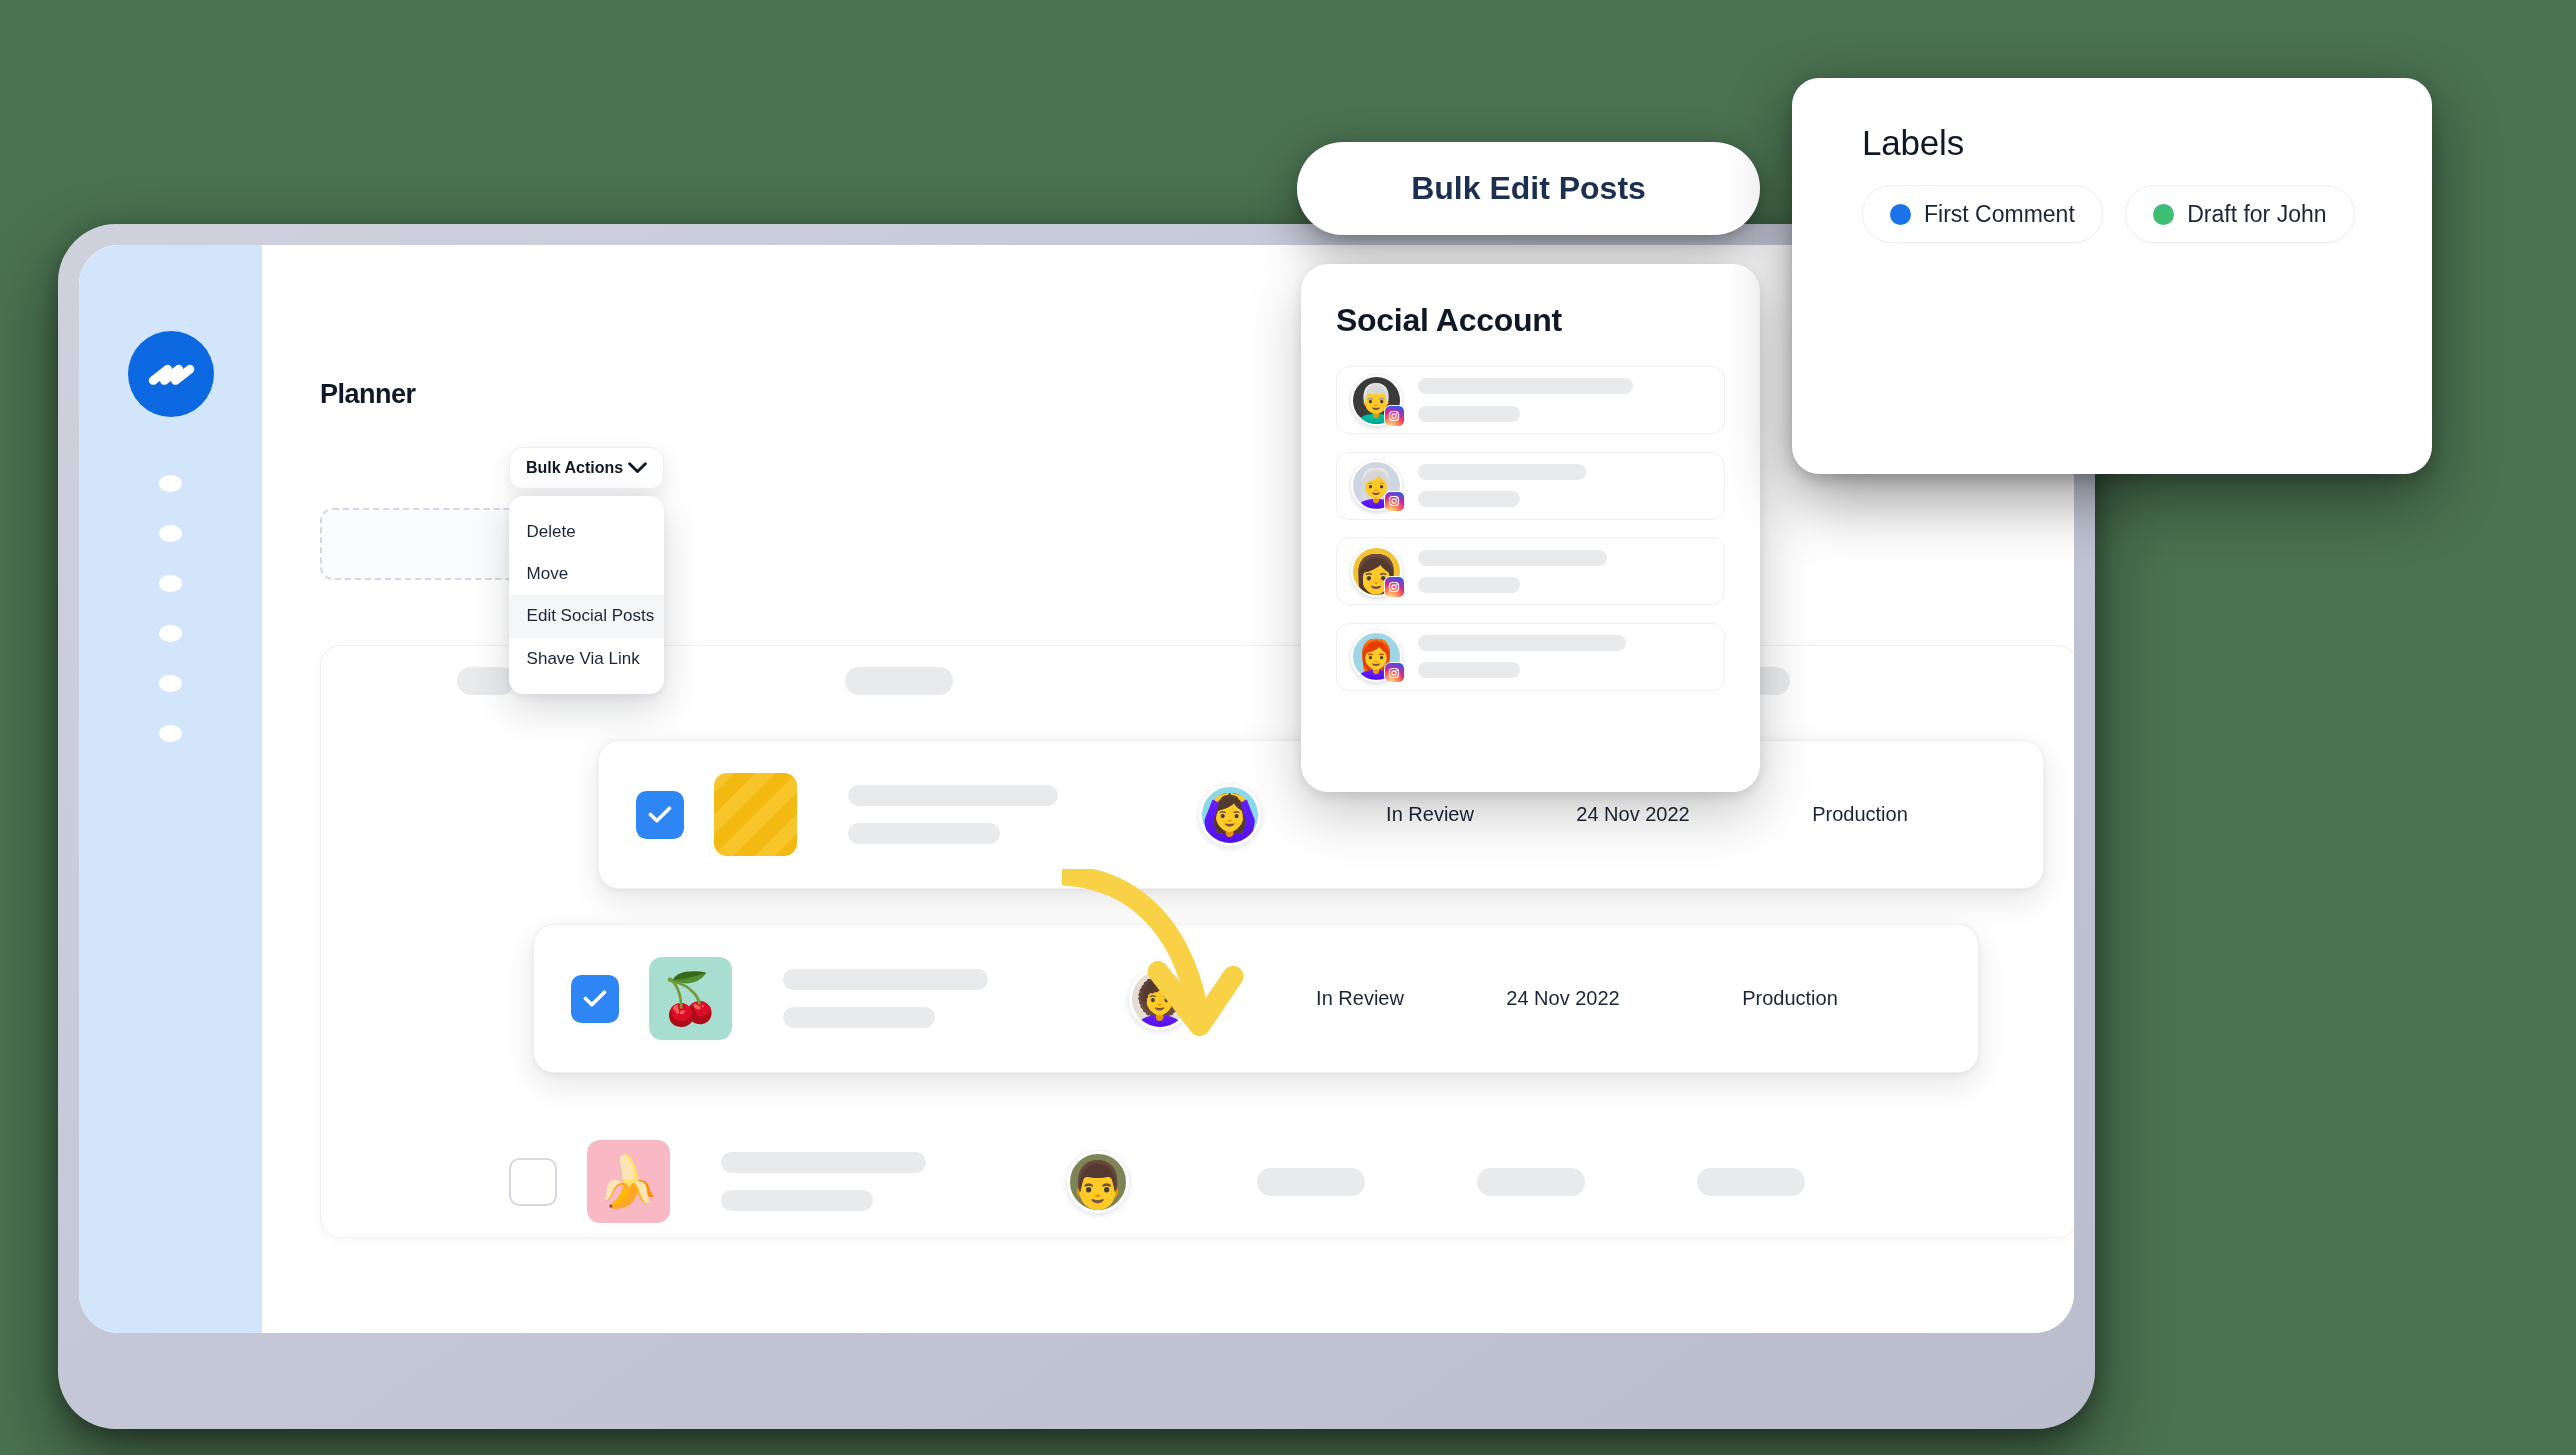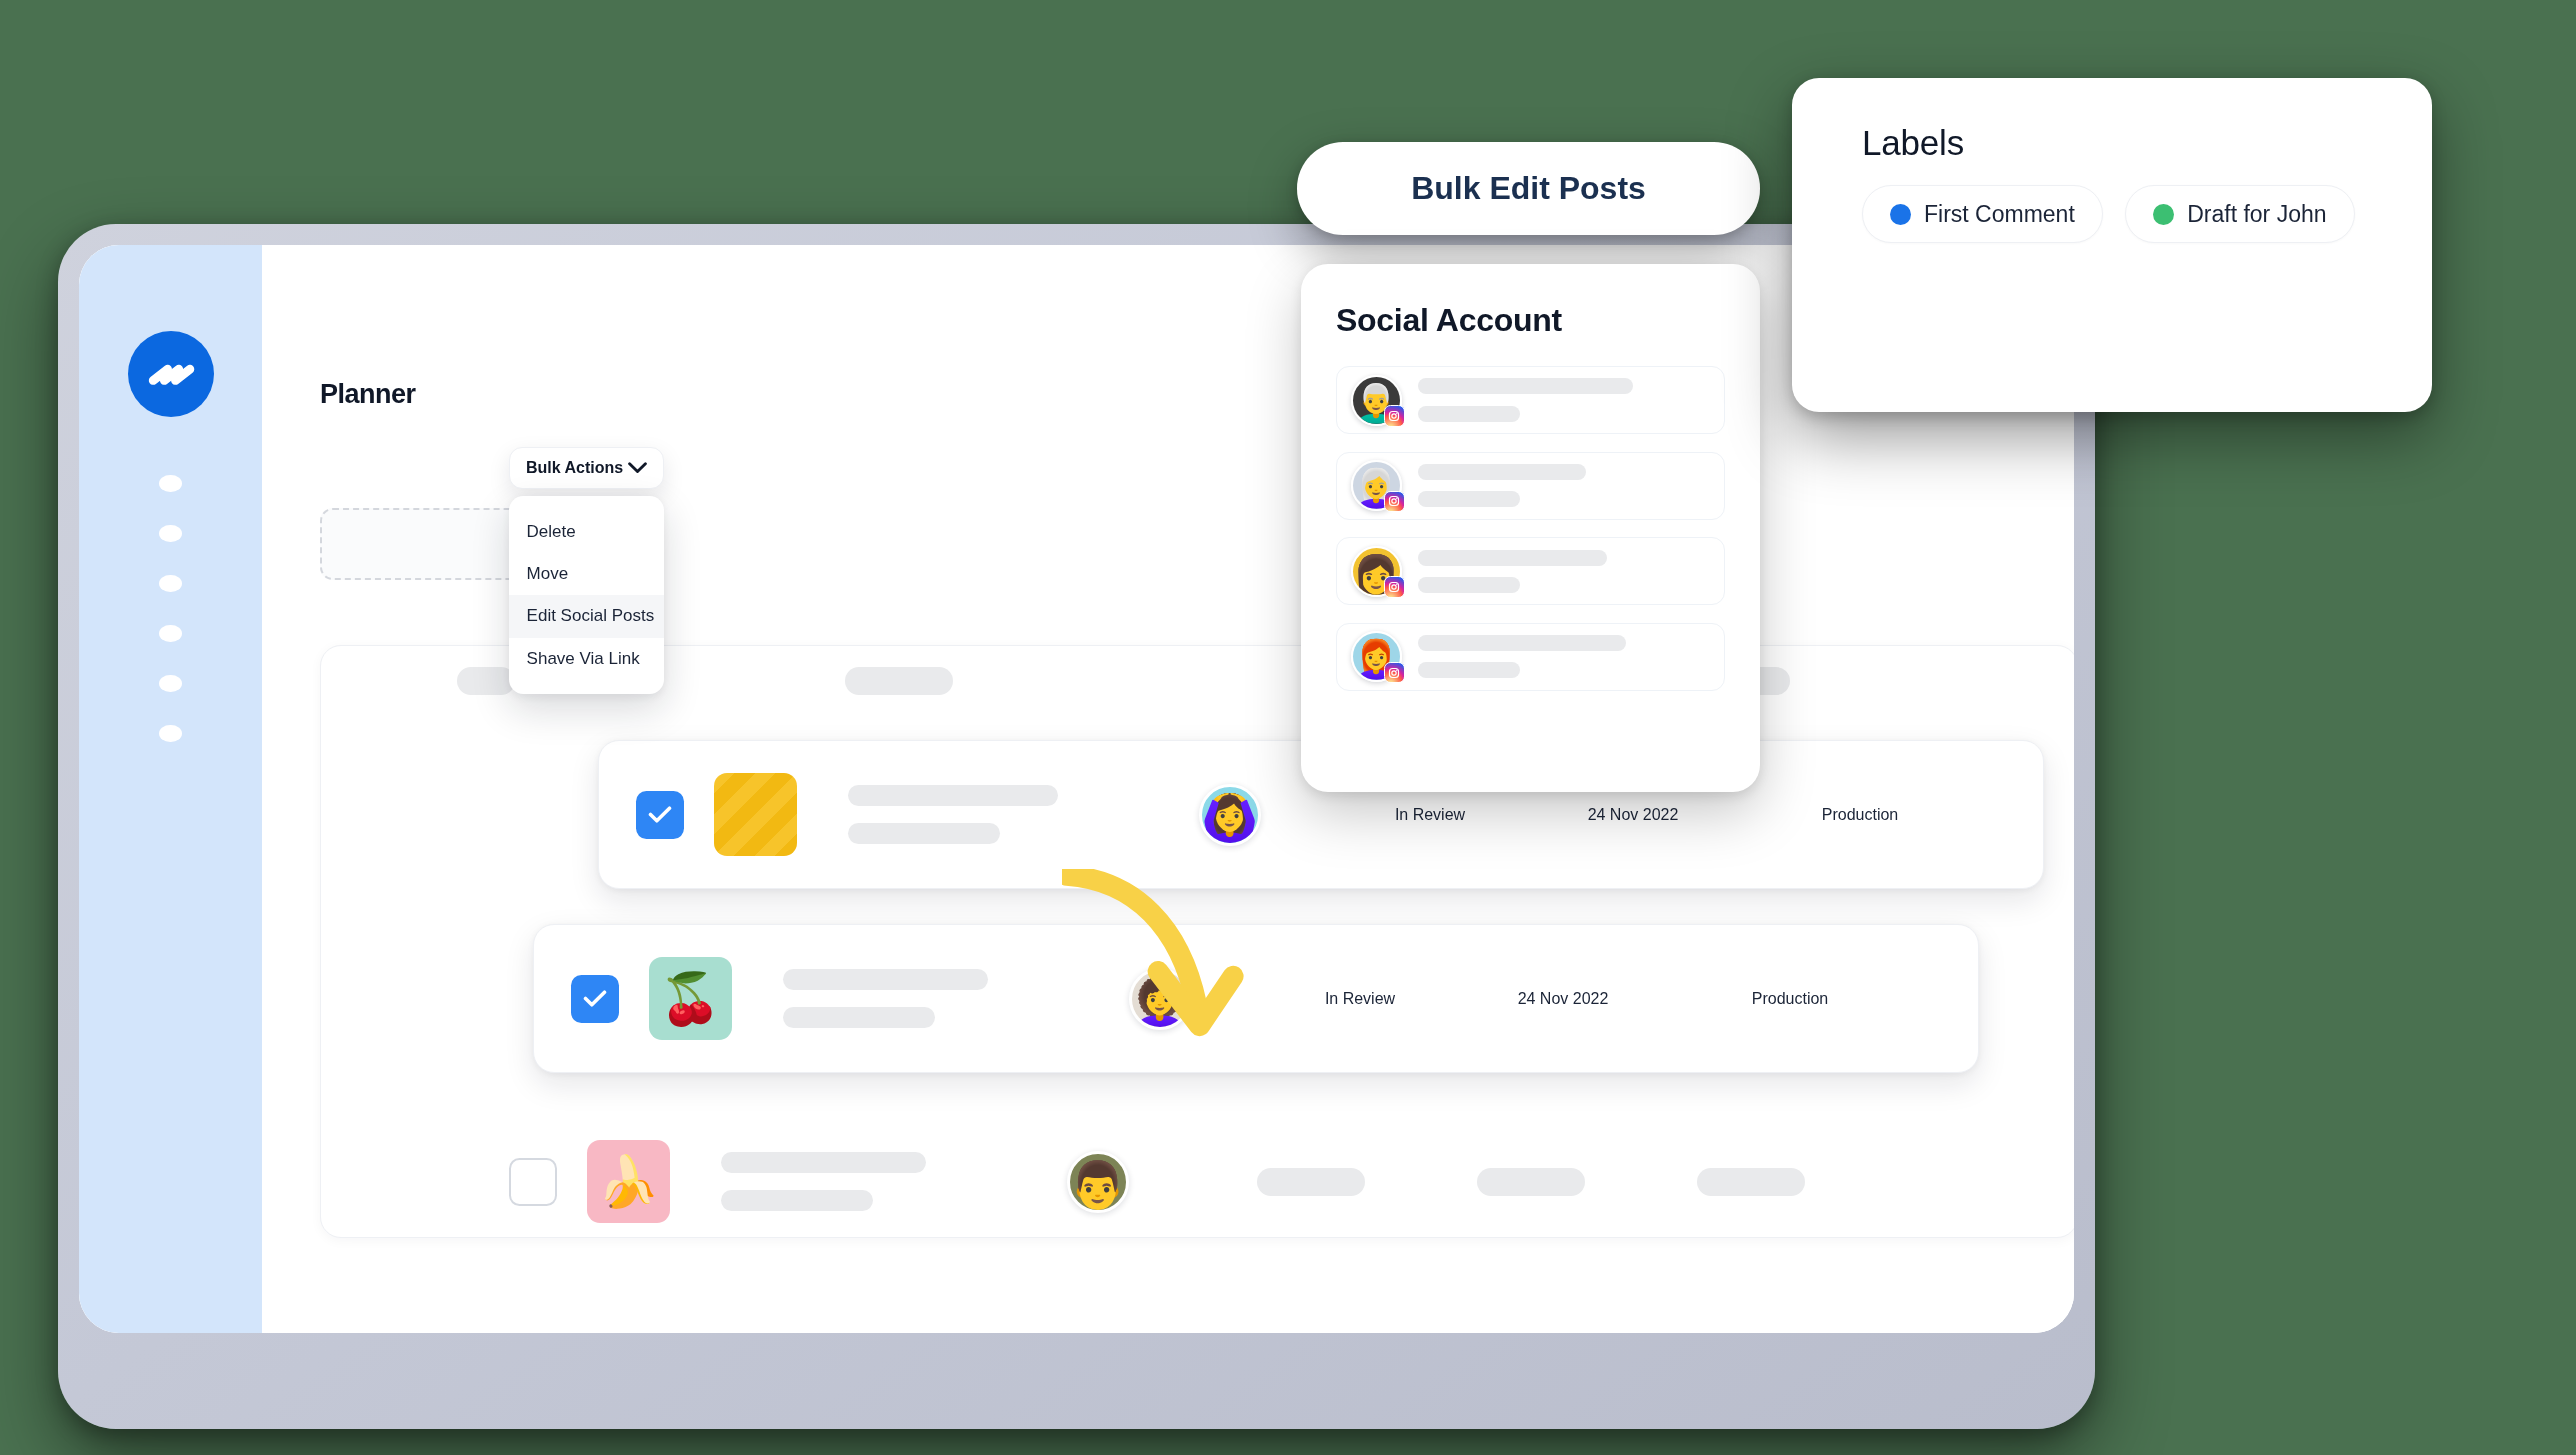--- a/index.html
+++ b/index.html
@@ -204,21 +204,21 @@
     align-items: flex-end;
     justify-content: center;
     font-size: 46px;
     line-height: 1.05;
   }
   .av-cyan  { background: #8bd9e8; }
   .av-cream { background: #e4ddd4; }
   .av-olive { background: #7d8456; }
 
   .cell {
-    font-size: 16px;
+    font-size: 20px;
     color: #1b2437;
     white-space: nowrap;
     text-align: center;
   }
 
   
   .bulk-select {
     position: absolute;
     left: 247px;
     top: 202px;
@@ -359,21 +359,21 @@
     gap: 11.2px;
   }
   .sa-bar { height: 16px; border-radius: 8px; background: #e9eaec; }
 
   
   .labels-panel {
     position: absolute;
     left: 1792px;
     top: 78px;
     width: 640px;
-    height: 334px;
+    height: 396px;
     background: #ffffff;
     border-radius: 27px;
     box-shadow: 0 24px 64px rgba(0,0,0,0.42), 0 4.8px 14.4px rgba(0,0,0,0.2);
     padding: 45px 70px;
     box-sizing: border-box;
   }
   .lp-heading {
     font-size: 35px;
     font-weight: 400;
     color: #101828;

